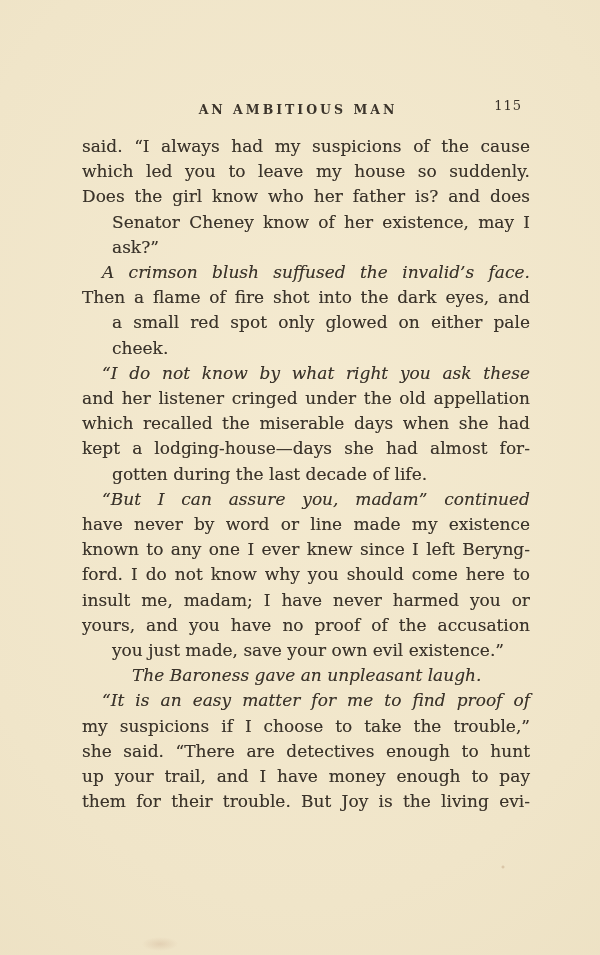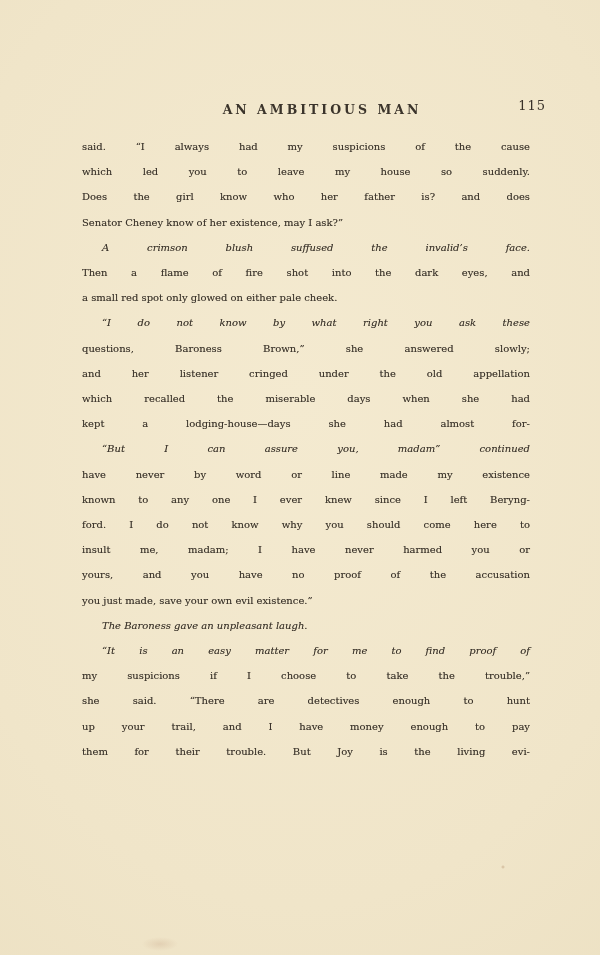--- a/index.html
+++ b/index.html
@@ -17,21 +17,21 @@
       radial-gradient(26px 10px at 160px 944px, rgba(170,120,90,0.18), rgba(170,120,90,0) 70%),
       radial-gradient(ellipse 130% 110% at 50% 42%, #f4ead0 0%, #f0e5c9 48%, #ebdfc0 82%, #e6d8b4 100%);
     color: #3a332a;
   }
   .page {
     position: absolute;
     inset: 0;
   }
   .running-header {
     position: absolute;
-    left: 98px;
+    left: 74px;
     top: 98px;
     width: 448px;
     height: 22px;
   }
   .running-title {
     display: block;
     text-align: center;
     font-size: 12.5px;
     font-weight: 700;
     letter-spacing: 3px;
@@ -45,33 +45,34 @@
     font-size: 13px;
     letter-spacing: 1px;
     font-weight: 400;
     color: #383129;
   }
   .text-block {
     position: absolute;
     left: 82px;
     top: 134px;
     width: 448px;
-    font-size: 10px;
+    font-size: 17px;
     line-height: 25.2px;
     color: #3a332a;
     text-shadow: 0 0 0.5px rgba(58,51,42,0.45);
   }
   .paragraph { margin: 0; }
   .paragraph.indent .line:first-child { text-indent: 20px; font-style: italic; }
   .line {
     text-align: justify;
     text-align-last: justify;
   }
   .line.last {
     text-align-last: left;
+    margin-left: 30px;
   }
 </style>
 </head>
 <body>
 
 <div class="page">
   <div class="running-header">
     <span class="running-title">AN AMBITIOUS MAN</span>
     <span class="page-number">115</span>
   </div>
@@ -82,24 +83,24 @@
         <div class="line">Does the girl know who her father is? and does</div>
         <div class="line last">Senator Cheney know of her existence, may I ask?”</div>
       </div>
       <div class="paragraph indent">
         <div class="line">A crimson blush suffused the invalid’s face.</div>
         <div class="line">Then a flame of fire shot into the dark eyes, and</div>
         <div class="line last">a small red spot only glowed on either pale cheek.</div>
       </div>
       <div class="paragraph indent">
         <div class="line">“I do not know by what right you ask these</div>
-        <div class="line">questions, Baroness Brown,” she answered slowly;</div>
         <div class="line">and her listener cringed under the old appellation</div>
         <div class="line">which recalled the miserable days when she had</div>
         <div class="line">kept a lodging-house—days she had almost for-</div>
+        <div class="line last">gotten during the last decade of life.</div>
       </div>
       <div class="paragraph indent">
         <div class="line">“But I can assure you, madam” continued</div>
         <div class="line">have never by word or line made my existence</div>
         <div class="line">known to any one I ever knew since I left Beryng-</div>
         <div class="line">ford.  I do not know why you should come here to</div>
         <div class="line">insult me, madam; I have never harmed you or</div>
         <div class="line">yours, and you have no proof of the accusation</div>
         <div class="line last">you just made, save your own evil existence.”</div>
       </div>

